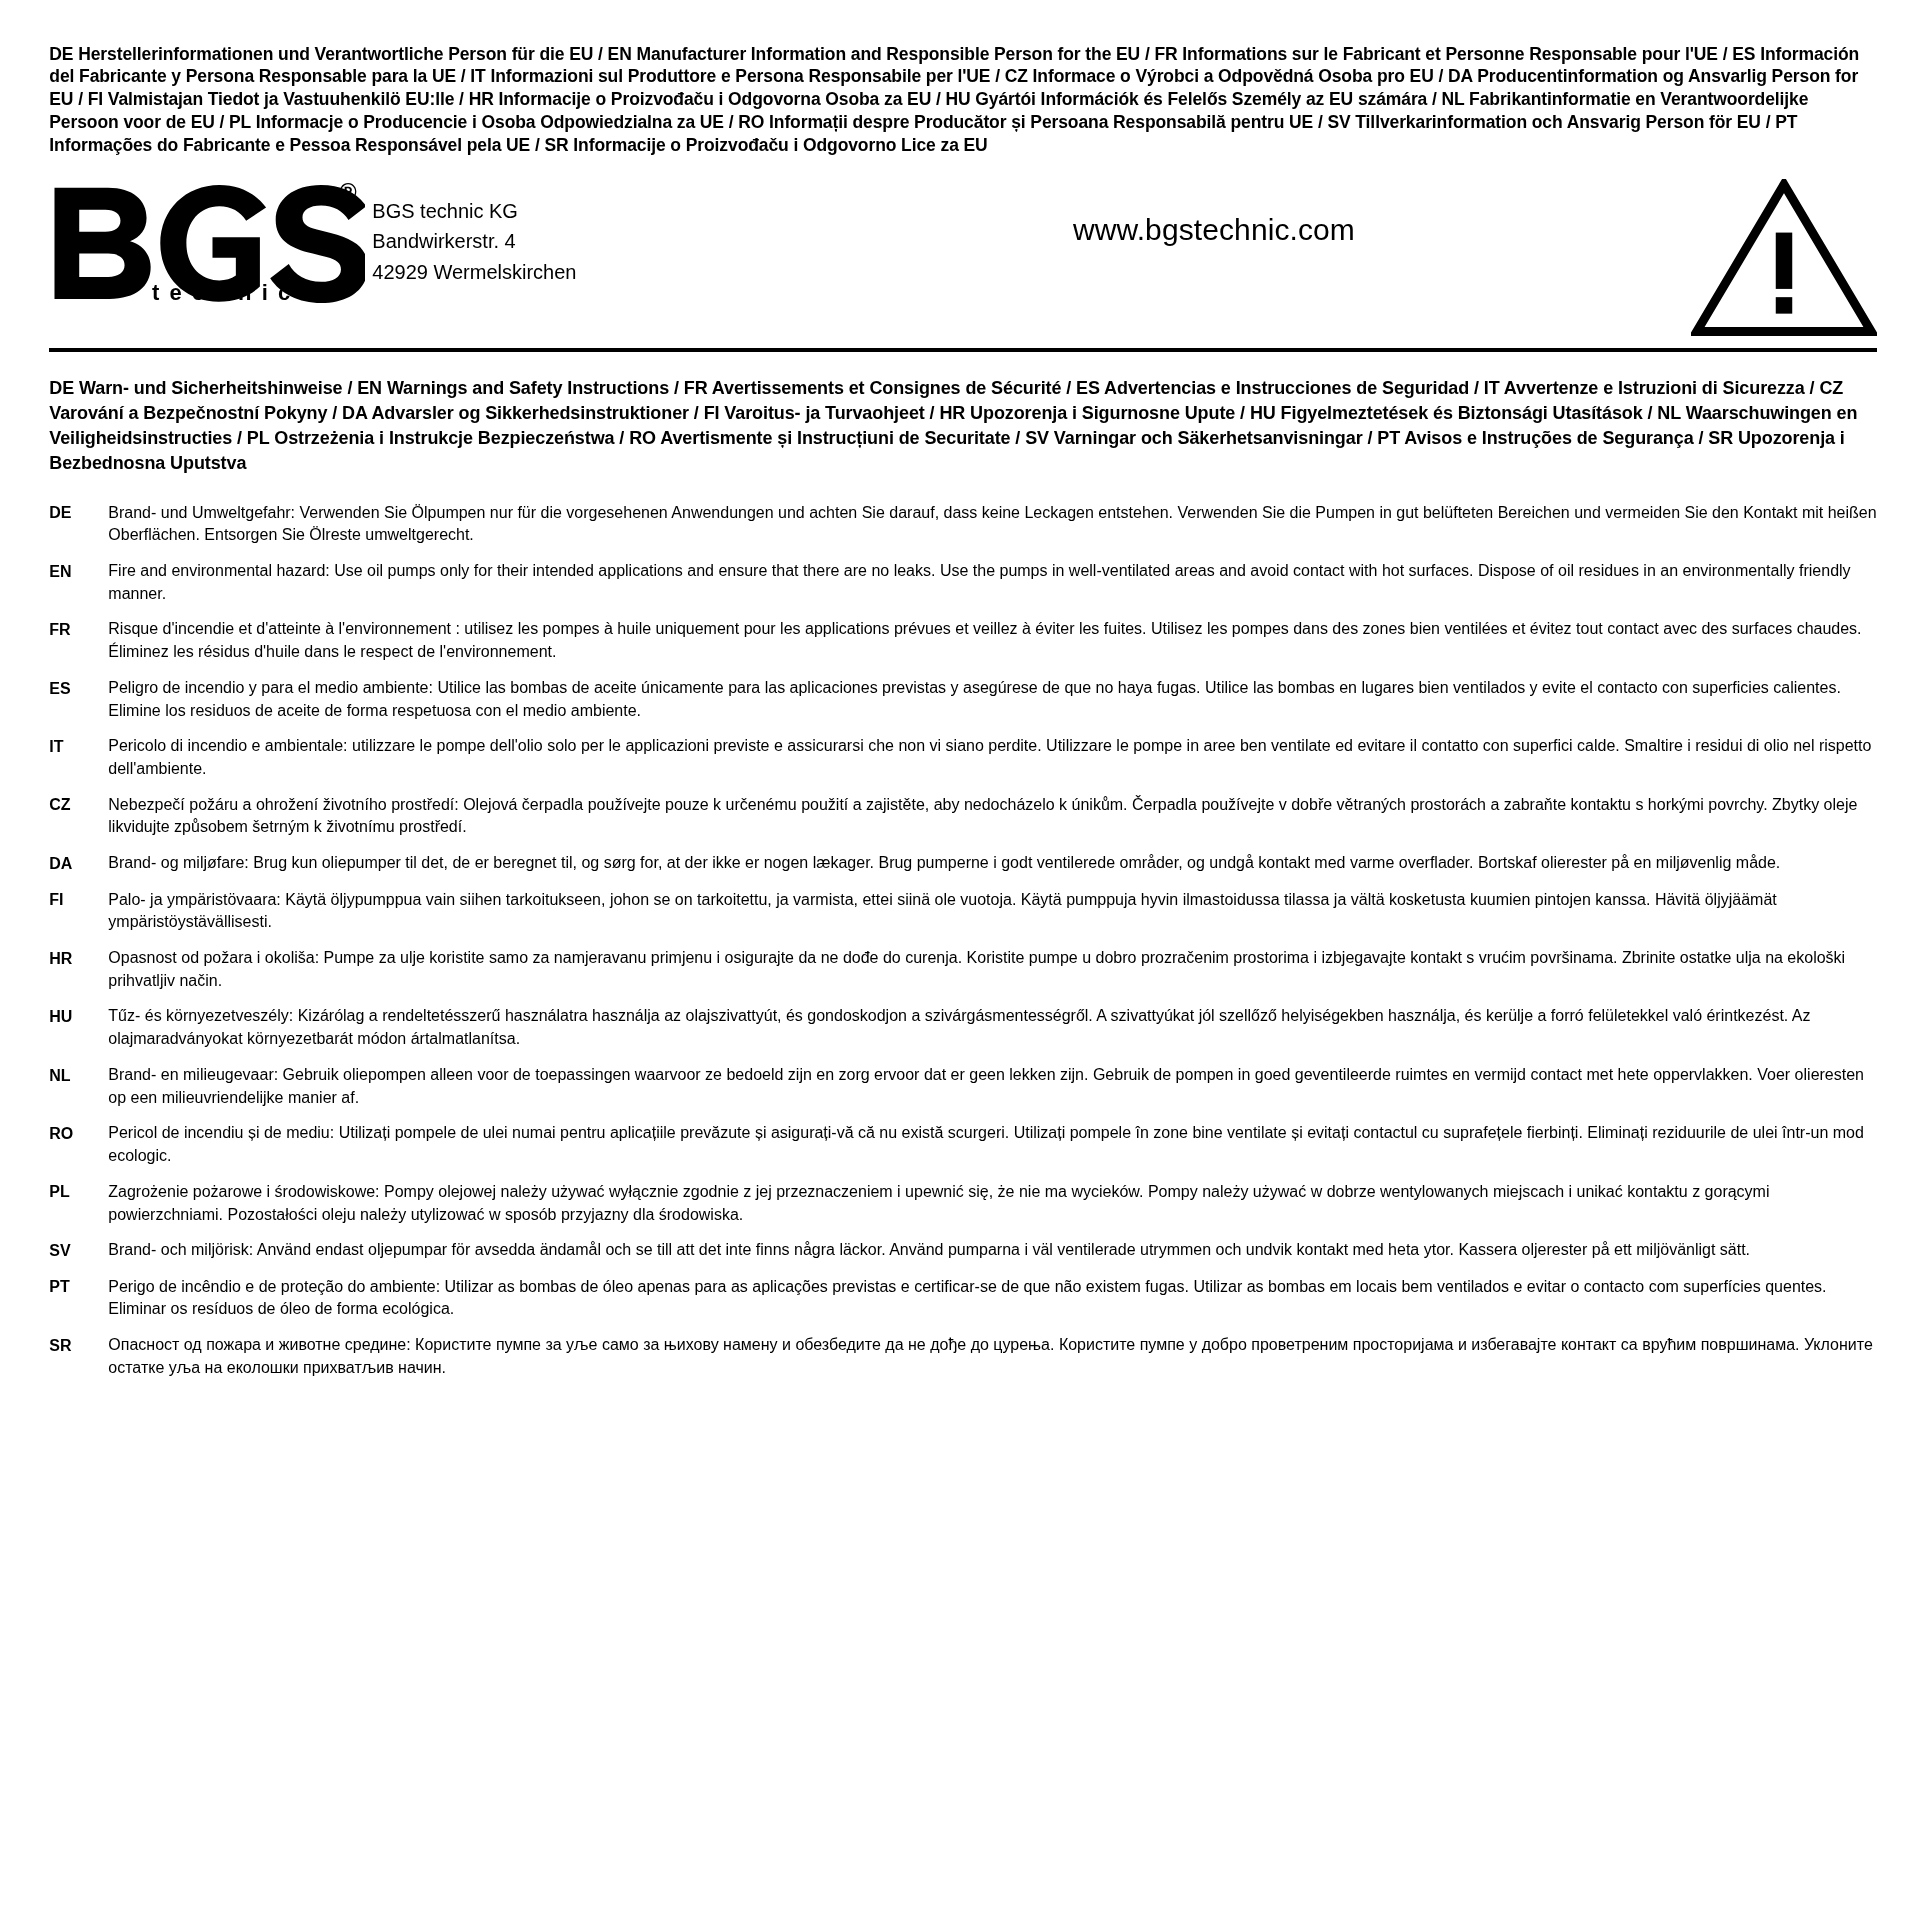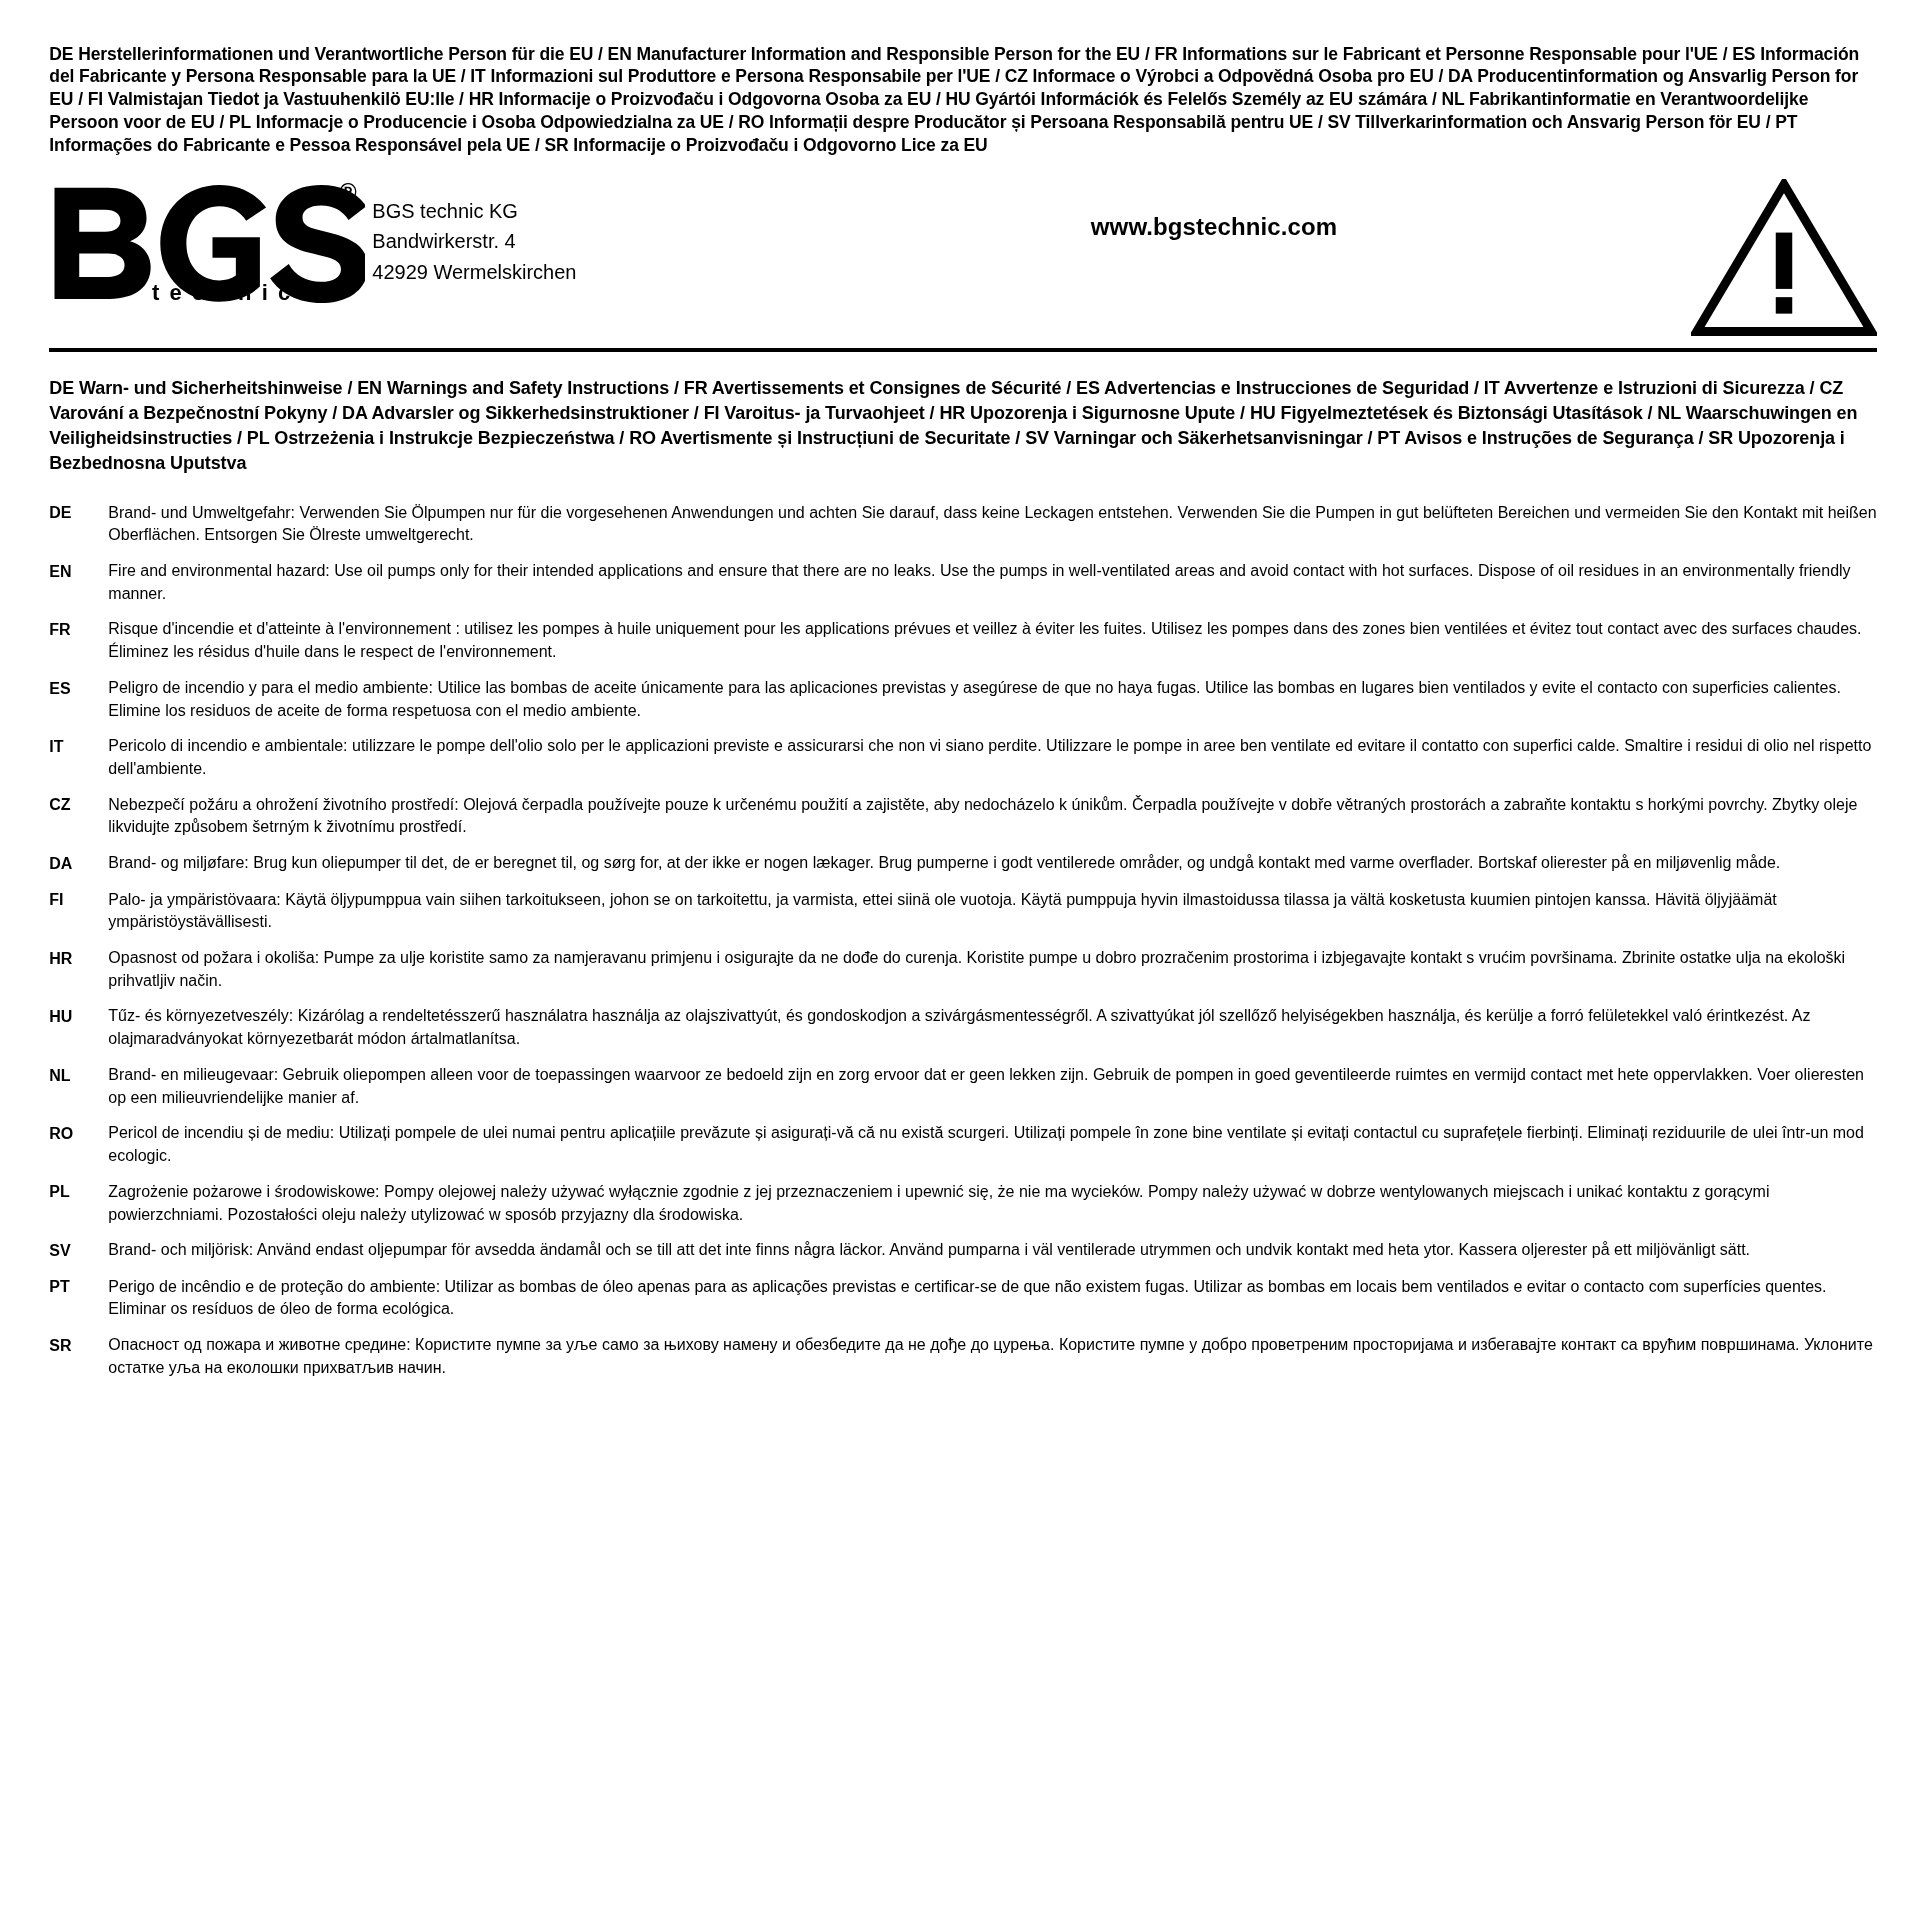--- a/index.html
+++ b/index.html
@@ -58,22 +58,22 @@
   }
   .contact-block {
     flex: 0 0 365px;
     padding-top: 20.6px;
     font-size: 20px;
     line-height: 1.52;
   }
   .web-block {
     flex: 1 1 auto;
     padding-top: 38px;
-    font-size: 24px;
-    font-weight: bold;
+    font-size: 30px;
+    font-weight: normal;
     text-align: center;
     letter-spacing: 0.1px;
   }
   .warn-tri-wrap {
     flex: 0 0 206px;
     display: flex;
     justify-content: flex-end;
     align-items: flex-start;
     padding-top: 4.1px;
   }

